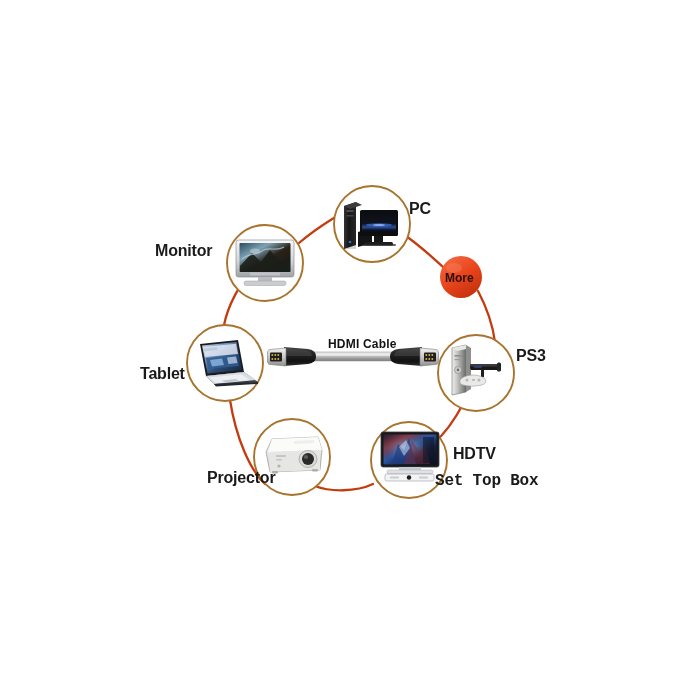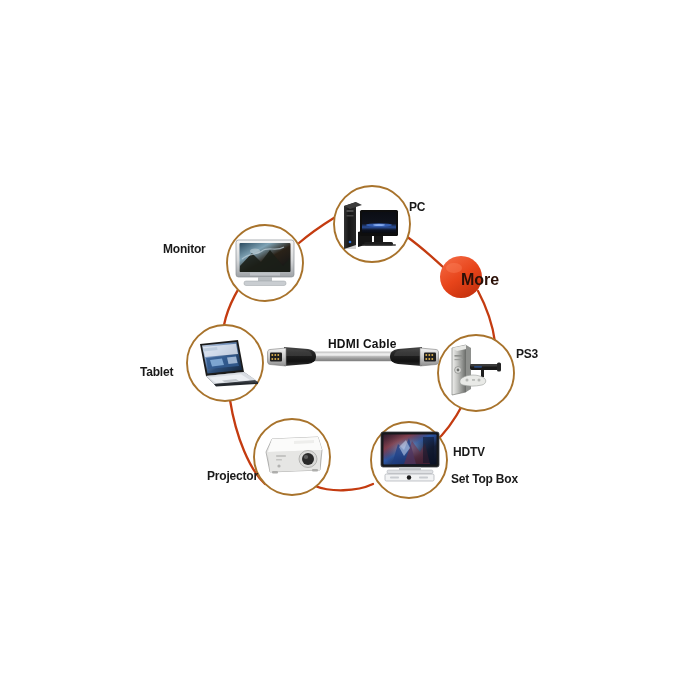--- a/index.html
+++ b/index.html
@@ -32,29 +32,28 @@
   }
   .label {
     position: absolute;
     font-family: "Liberation Sans", sans-serif;
     font-weight: bold;
     color: #1a1a1a;
     white-space: nowrap;
     letter-spacing: -0.2px;
     line-height: 1.0;
   }
-  .label-size-main { font-size: 12px; }
+  .label-size-main { font-size: 16px; }
   .label-more {
     position: absolute;
     font-family: "Liberation Sans", sans-serif;
     font-weight: bold;
-    font-size: 16px;
+    font-size: 12px;
     color: #2b1008;
     white-space: nowrap;
-    margin-left: 16px;
   }
   .label-cable {
     position: absolute;
     font-family: "Liberation Sans", sans-serif;
     font-weight: bold;
     font-size: 12px;
     color: #121212;
     white-space: nowrap;
     letter-spacing: 0.2px;
   }
@@ -283,31 +282,31 @@
       <rect x="424" y="352.5" width="12" height="9" rx="1" fill="#1f1f1f"></rect>
       <rect x="425.5" y="354" width="1.6" height="2" fill="#c9a24a"></rect>
       <rect x="428.5" y="354" width="1.6" height="2" fill="#c9a24a"></rect>
       <rect x="431.5" y="354" width="1.6" height="2" fill="#c9a24a"></rect>
       <rect x="425.5" y="358" width="1.6" height="2" fill="#c9a24a"></rect>
       <rect x="428.5" y="358" width="1.6" height="2" fill="#c9a24a"></rect>
       <rect x="431.5" y="358" width="1.6" height="2" fill="#c9a24a"></rect>
     </g>
   </svg>
 
-  <div class="label label-size-main" style="left:163px; top:243px;">Monitor</div>
+  <div class="label label-size-main" style="left:155px; top:243px;">Monitor</div>
 
   <div class="label label-size-main" style="left:409px; top:201px;">PC</div>
 
   <div class="label-more" style="left:445px; top:271px;">More</div>
 
   <div class="label label-size-main" style="left:516px; top:348px;">PS3</div>
 
   <div class="label label-size-main" style="left:453px; top:446px;">HDTV</div>
 
-  <div class="label label-size-main" style="left:451px; top:473px;">Set Top Box</div>
+  <div class="label label-size-main" style="left:435px; top:473px;font-family:Liberation Mono, monospace;">Set Top Box</div>
 
   <div class="label label-size-main" style="left:185px; top:470px;margin-left:22px;">Projector</div>
 
   <div class="label label-size-main" style="left:140px; top:366px;text-align:right;">Tablet</div>
 
   <div class="label-cable" style="left:328px; top:337px;">HDMI Cable</div>
 
 </div>
 
 </body></html>

